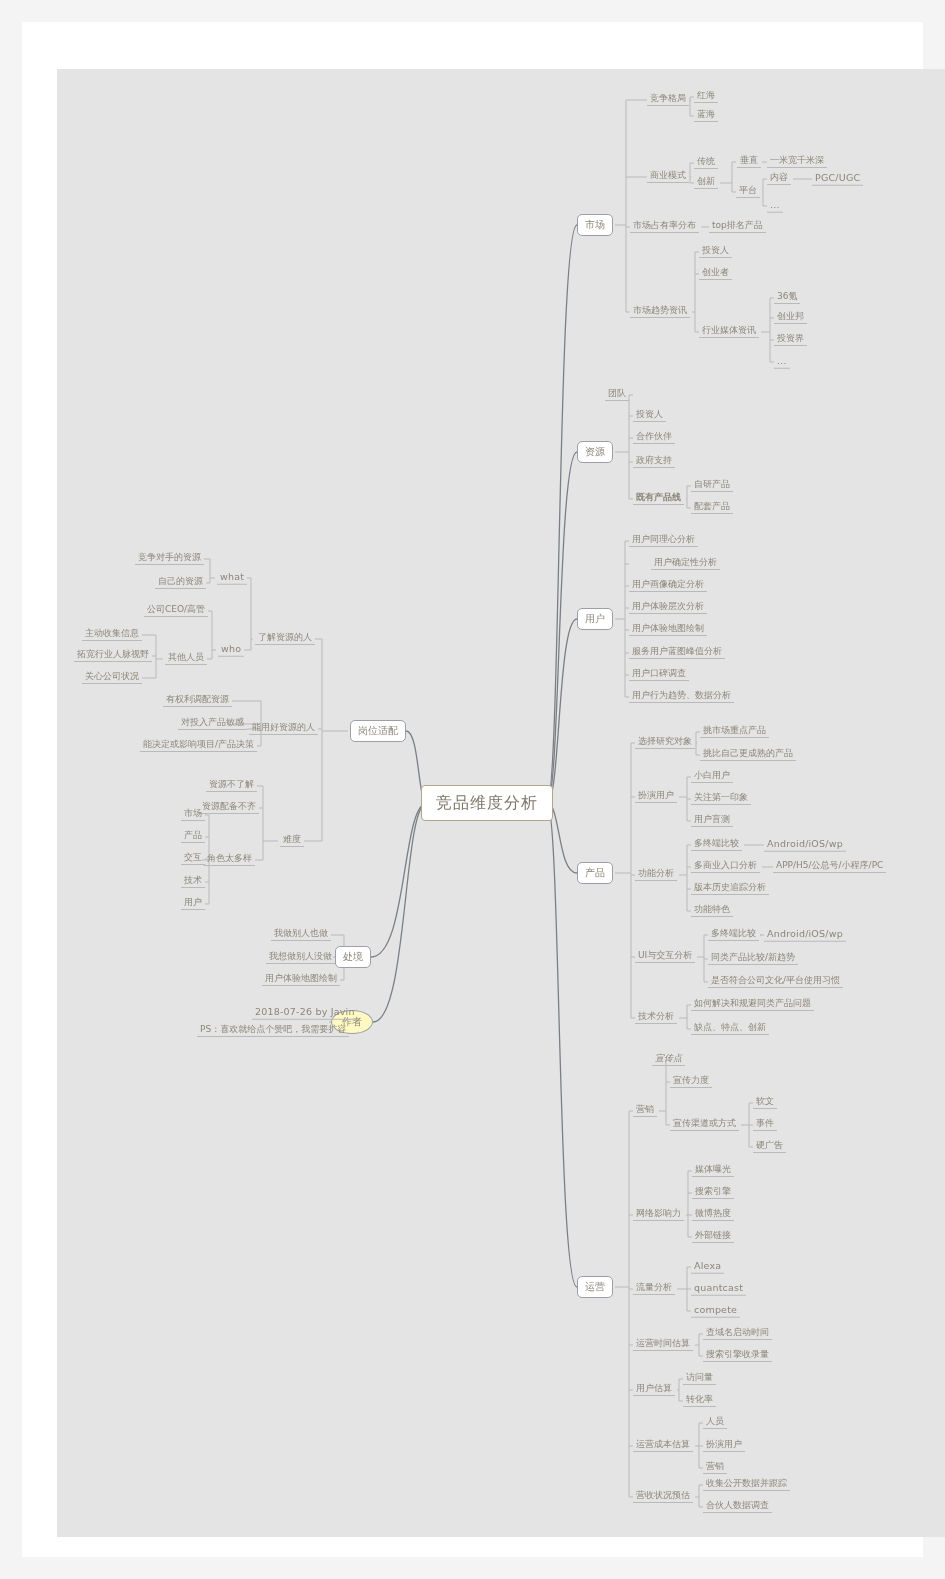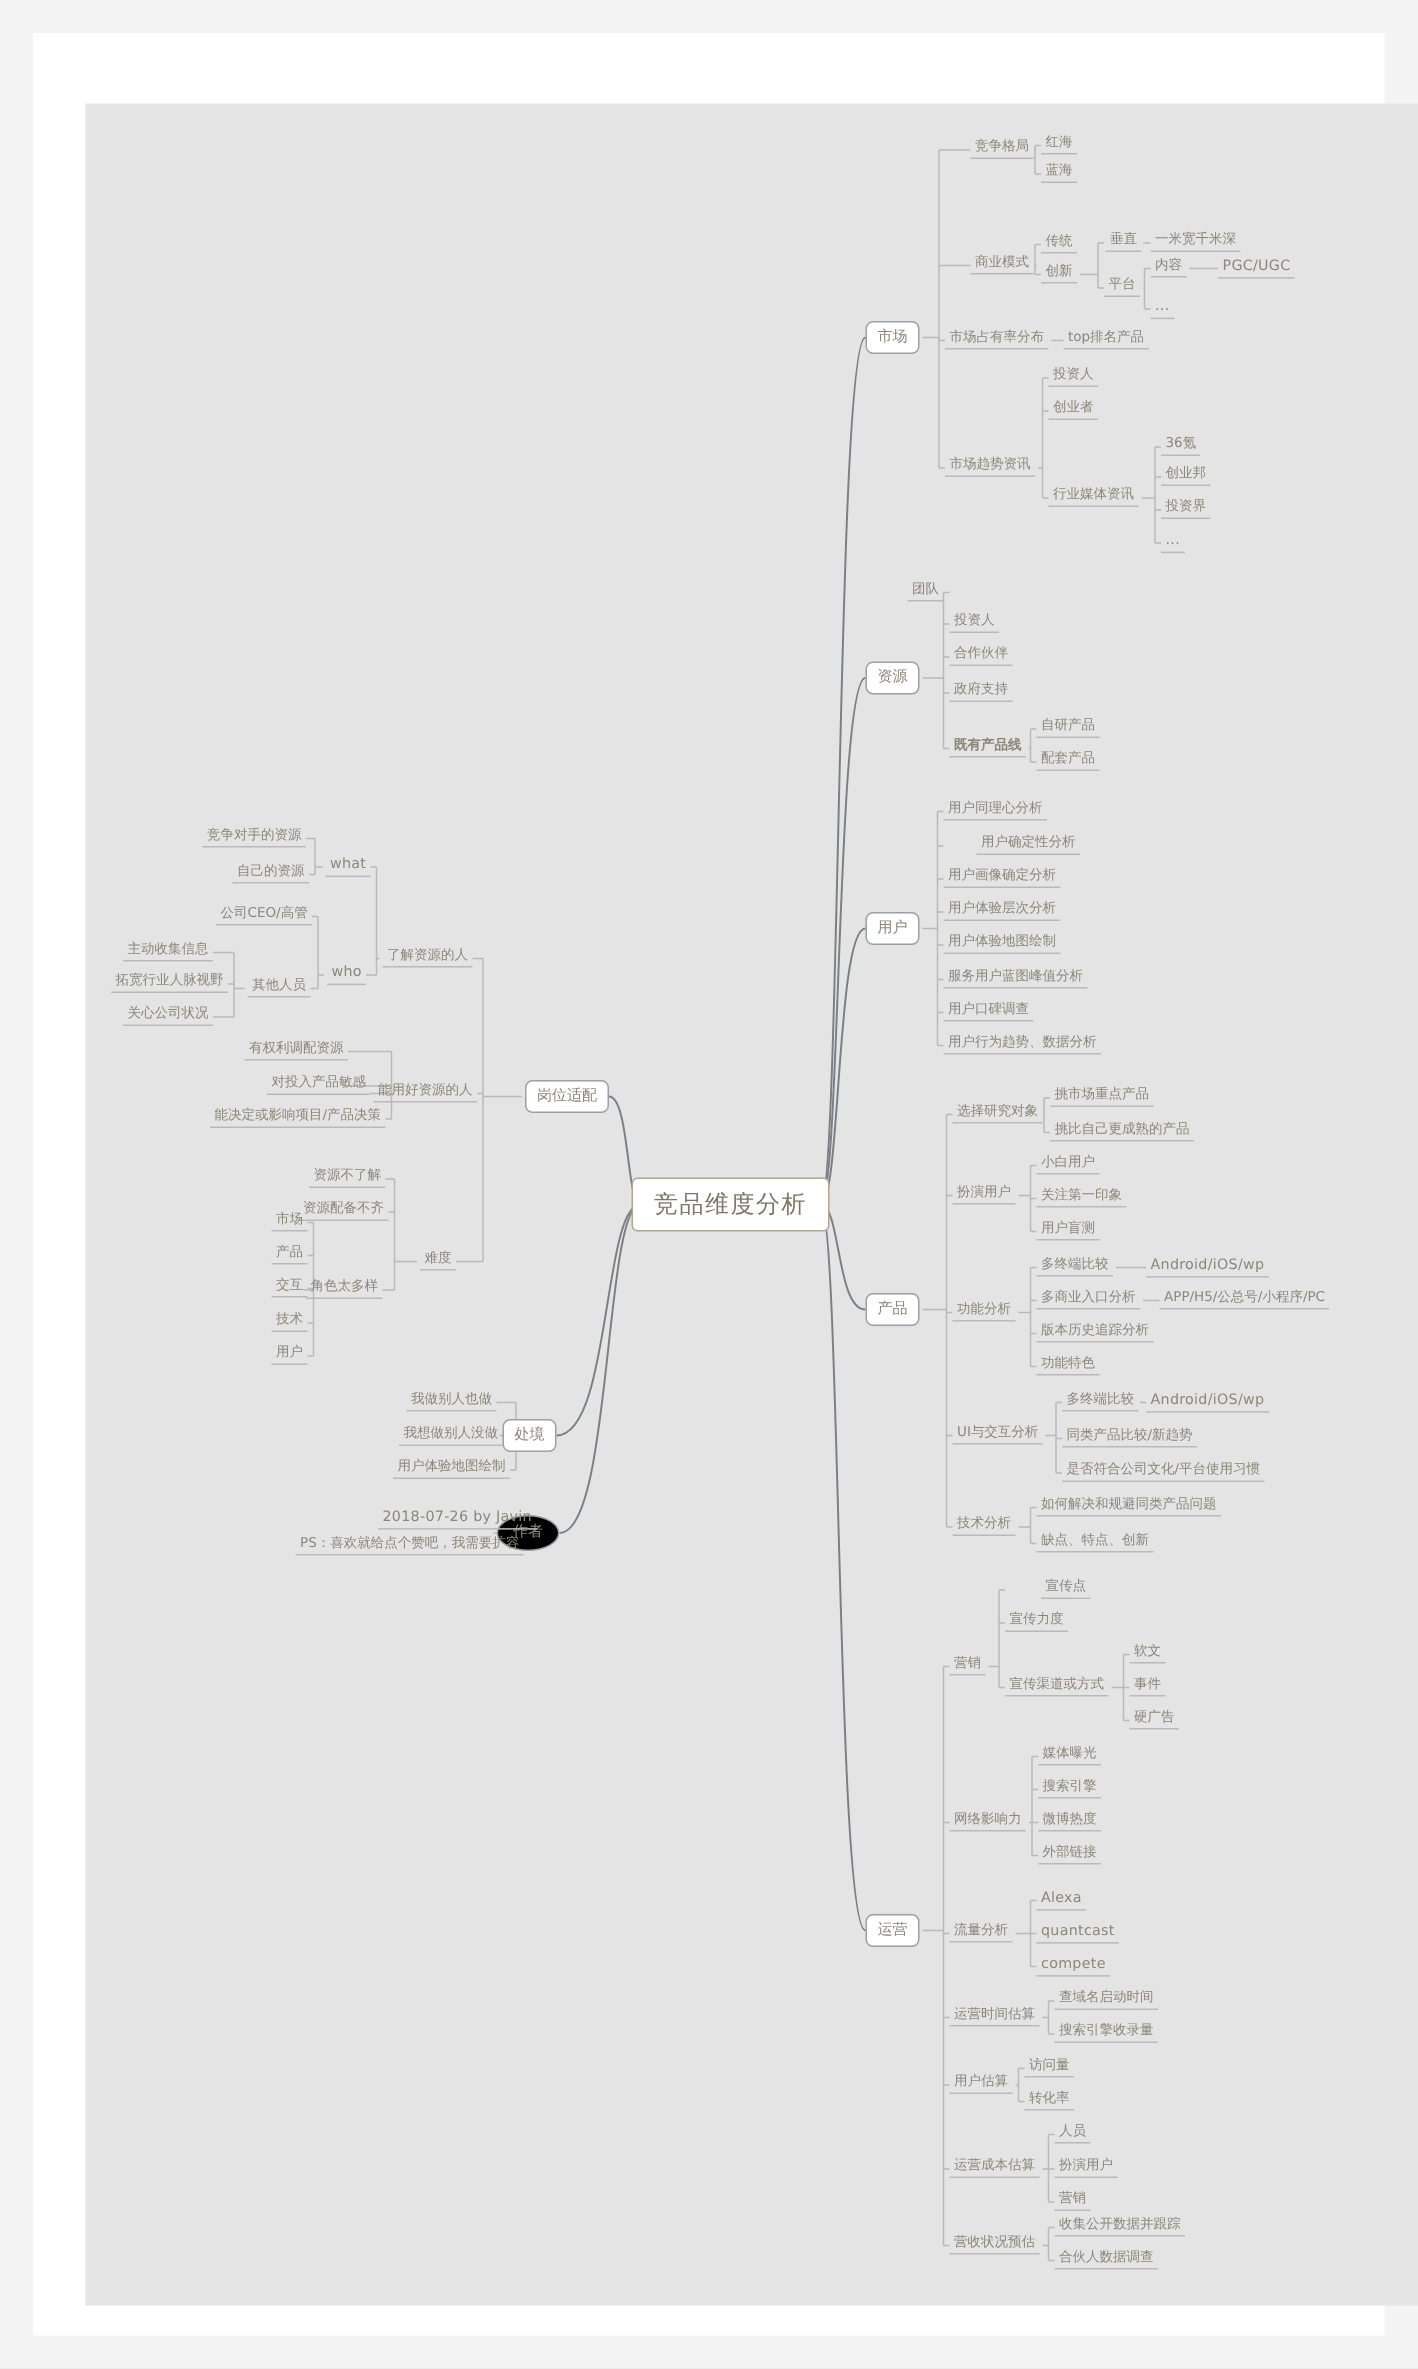--- a/index.html
+++ b/index.html
@@ -7,21 +7,21 @@
   #page{position:absolute;left:22px;top:22px;width:901px;height:1535px;background:#ffffff;}
   #canvas{position:absolute;left:35px;top:47px;width:895px;height:1468px;background:#e4e4e4;overflow:hidden;}
   #svg{position:absolute;left:0;top:0;width:895px;height:1468px;}
   .node{position:absolute;transform:translateY(-50%);white-space:nowrap;color:#8c8678;line-height:1;}
   
   .leaf{font-size:9px;padding:0 3px 2px 3px;border-bottom:1px solid #b9b9b9;}
   .leaf.en{font-size:9.5px;letter-spacing:.2px;}
   
   .box{font-size:10px;background:#ffffff;border:1px solid #9aa0a6;border-radius:5px;
        padding:5px 7px;box-shadow:0 0 0 0 rgba(0,0,0,0);}
-  .oval{font-size:10px;background:#000000;border:1px solid #9aa0a6;border-radius:50%;
+  .oval{font-size:10px;background:#fef9c3;border:1px solid #9aa0a6;border-radius:50%;
         padding:6px 10px;}
   .root{font-size:16px;background:#ffffff;border:1px solid #b3a58c;border-radius:4px;
         padding:9px 14px;color:#7c7668;letter-spacing:1px;}
 </style>
 </head>
 <body>
 
 <div id="page">
   <div id="canvas">
     <svg id="svg" viewBox="0 0 895 1468" preserveAspectRatio="none">
@@ -292,21 +292,21 @@
         <div class="node leaf" style="left: 634px; top: 936px;">如何解决和规避同类产品问题</div>
         <div class="node leaf" style="left: 634px; top: 960px;">缺点、特点、创新</div>
         <div class="node box" style="left: 520px; top: 1218px;">运营</div>
         <div class="node leaf" style="left: 576px; top: 1042px;">营销</div>
         <div class="node leaf" style="left: 576px; top: 1146px;">网络影响力</div>
         <div class="node leaf" style="left: 576px; top: 1220px;">流量分析</div>
         <div class="node leaf" style="left: 576px; top: 1276px;">运营时间估算</div>
         <div class="node leaf" style="left: 576px; top: 1321px;">用户估算</div>
         <div class="node leaf" style="left: 576px; top: 1377px;">运营成本估算</div>
         <div class="node leaf" style="left: 576px; top: 1428px;">营收状况预估</div>
-        <div class="node leaf" style="left: 637px; top: 991px;">宣传点</div>
+        <div class="node leaf" style="left: 595px; top: 991px; font-style: italic;">宣传点</div>
         <div class="node leaf" style="left: 613px; top: 1013px;">宣传力度</div>
         <div class="node leaf" style="left: 613px; top: 1056px;">宣传渠道或方式</div>
         <div class="node leaf" style="left: 696px; top: 1034px;">软文</div>
         <div class="node leaf" style="left: 696px; top: 1056px;">事件</div>
         <div class="node leaf" style="left: 696px; top: 1078px;">硬广告</div>
         <div class="node leaf" style="left: 635px; top: 1102px;">媒体曝光</div>
         <div class="node leaf" style="left: 635px; top: 1124px;">搜索引擎</div>
         <div class="node leaf" style="left: 635px; top: 1146px;">微博热度</div>
         <div class="node leaf" style="left: 635px; top: 1168px;">外部链接</div>
         <div class="node leaf en" style="left: 634px; top: 1198px;">Alexa</div>

